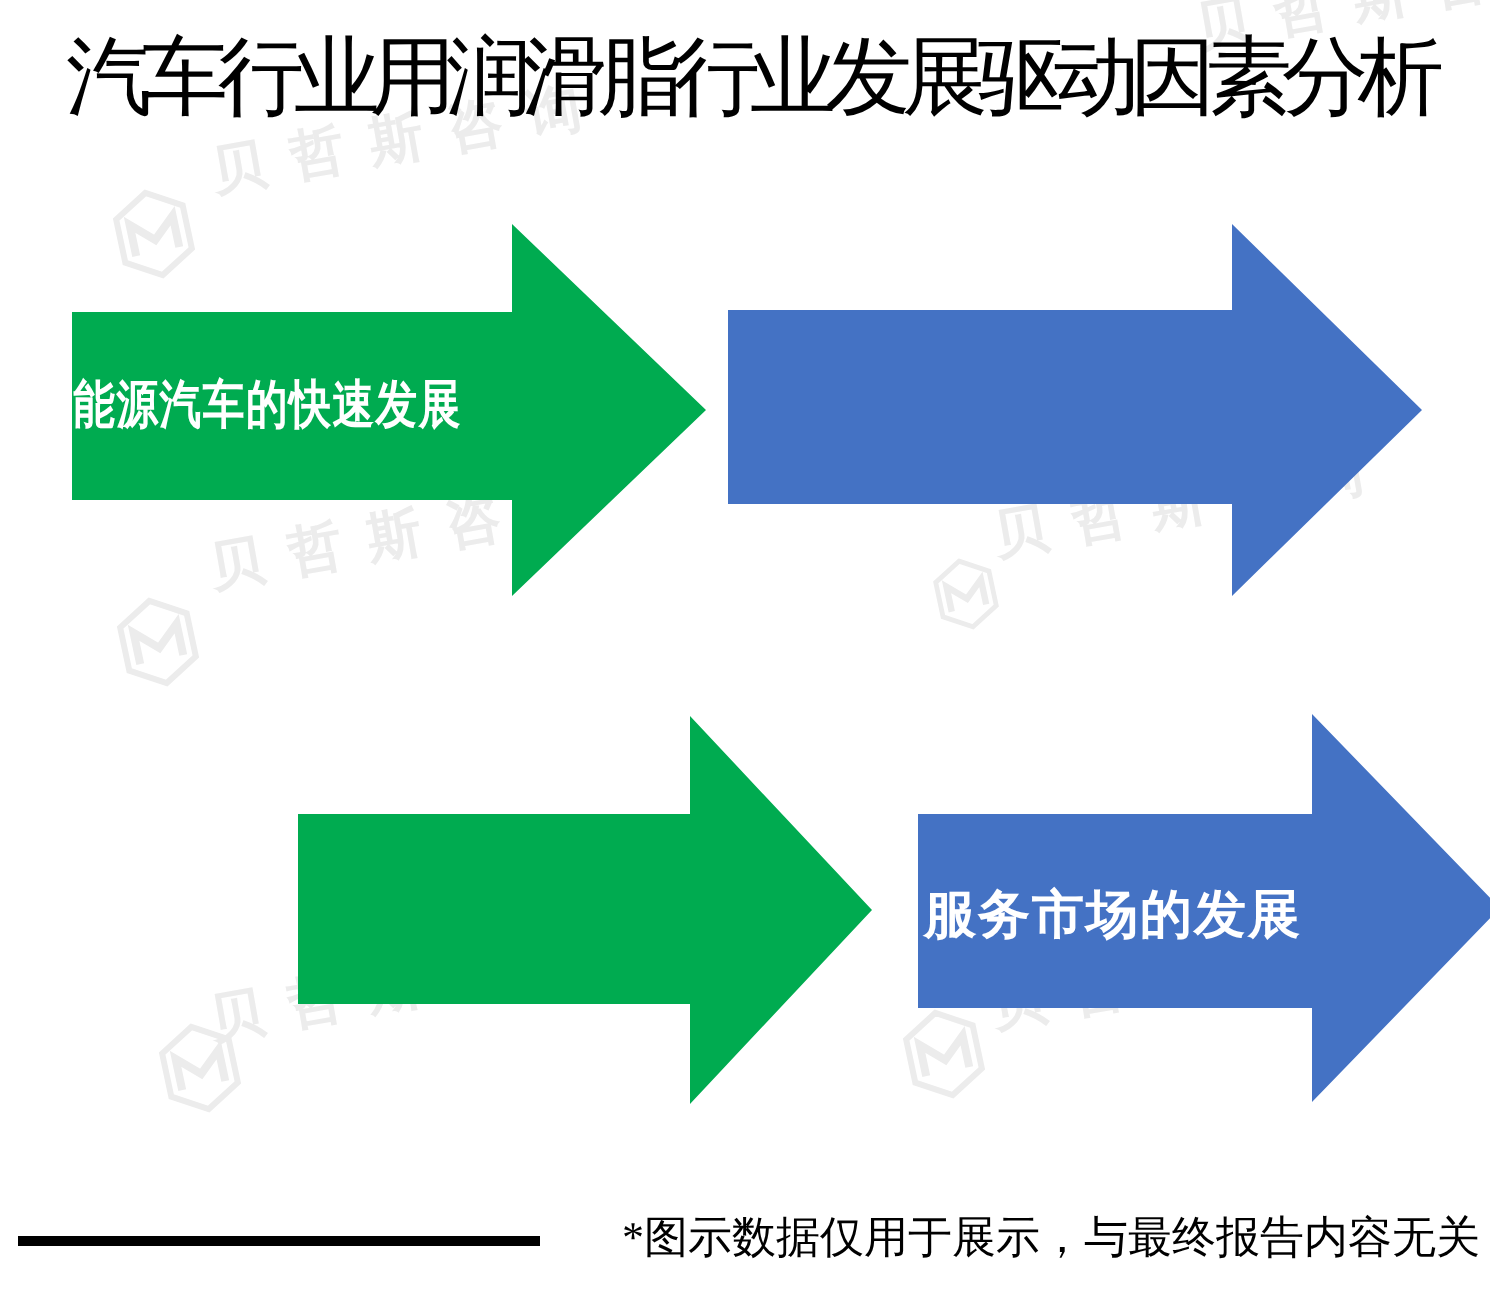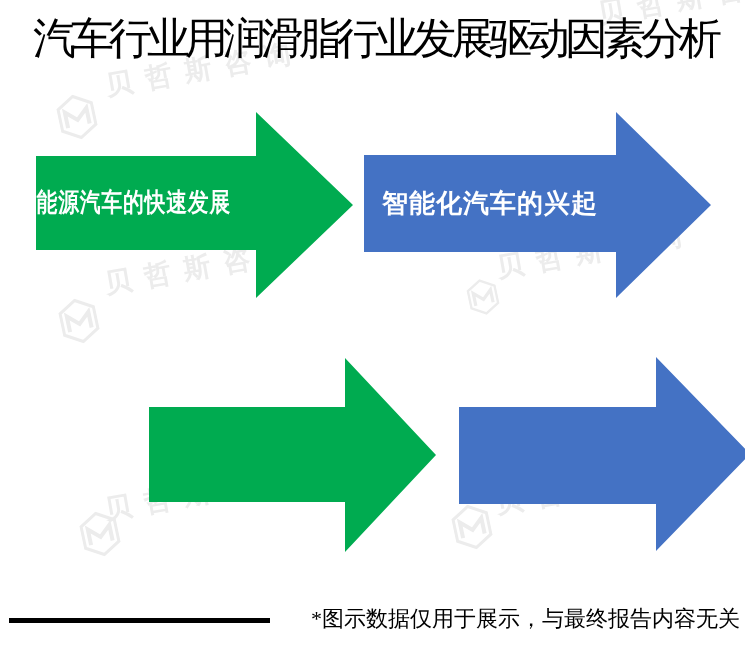--- a/index.html
+++ b/index.html
@@ -89,29 +89,29 @@
   <svg width="317" height="186" viewBox="0 0 317 186">
     <polygon points="0,44 220,44 220,0 317,93 220,186 220,138 0,138" fill="#00AB50"></polygon>
   </svg>
   <span class="label condensed" style="left:2px;top:73px;">新能源汽车的快速发展</span>
 </div>
 
 <div class="abs arrow" style="left:341px;top:112px;width:347px;height:186px;">
   <svg width="347" height="186" viewBox="0 0 347 186">
     <polygon points="0,43 252,43 252,0 347,93 252,186 252,140 0,140" fill="#4472C4"></polygon>
   </svg>
-  <span class="label" style="left:41px;top:74px;">智能化汽车的兴起</span>
 </div>
 
 <div class="abs arrow" style="left:126px;top:358px;width:287px;height:194px;">
   <svg width="287" height="194" viewBox="0 0 287 194">
     <polygon points="0,49 196,49 196,0 287,97 196,194 196,144 0,144" fill="#00AB50"></polygon>
   </svg>
 </div>
 
 <div class="abs arrow" style="left:436px;top:357px;width:291px;height:194px;">
   <svg width="291" height="194" viewBox="0 0 291 194">
     <polygon points="0,50 197,50 197,0 291,97 197,194 197,147 0,147" fill="#4472C4"></polygon>
   </svg>
+  <span class="label" style="left:26px;top:83px;">服务市场的发展</span>
 </div>
 
 <div class="abs footer-line"></div>
 <div class="abs footer-note">*图示数据仅用于展示，与最终报告内容无关</div>
 
 </body></html>

